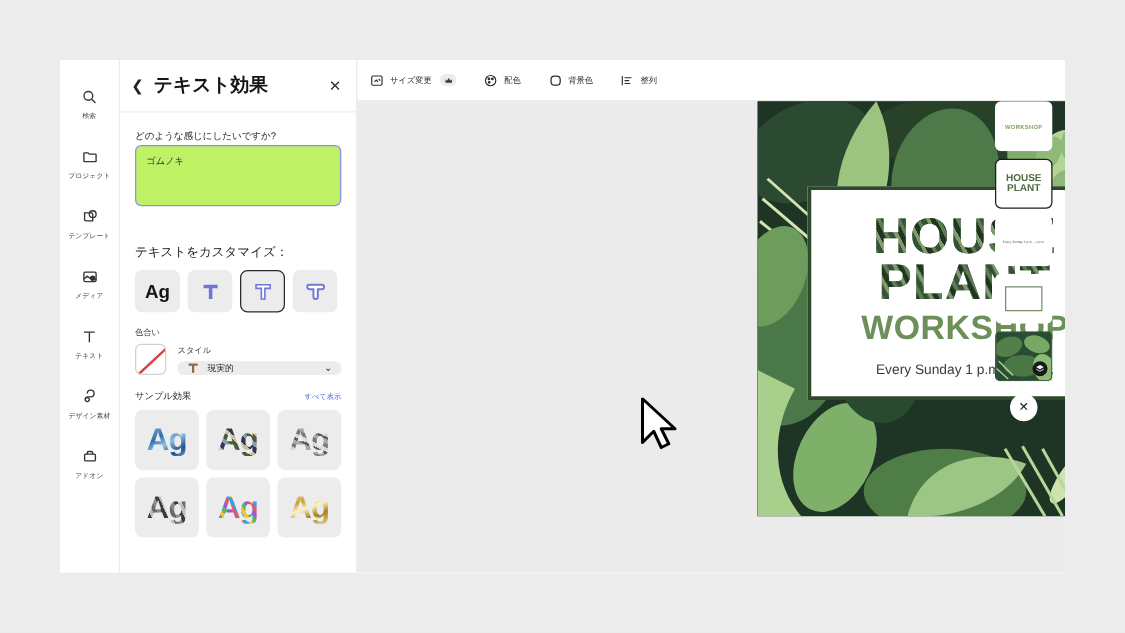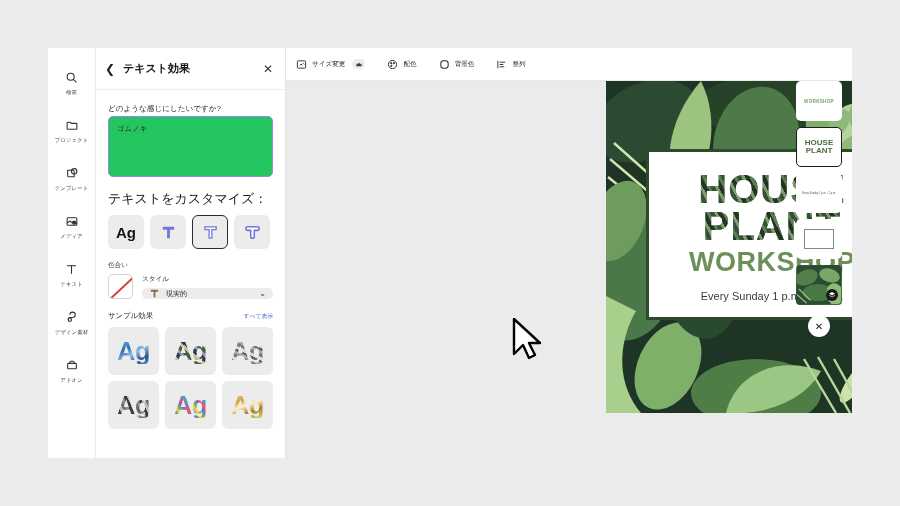--- a/index.html
+++ b/index.html
@@ -44,39 +44,39 @@
     border-right: 1px solid #e6e4e4;
     display: flex; flex-direction: column;
   }
   .panel-head {
     height: 42px; flex: 0 0 42px;
     display: flex; align-items: center;
     padding: 0 12px 0 9px;
     border-bottom: 1px solid #ededed;
   }
   .panel-head .back { font-size: 12px; color: #222; cursor: pointer; line-height:1; }
-  .panel-head .title { font-size: 11px; font-weight: bold; color: #161616; margin-left: 8px; flex: 1; }
+  .panel-head .title { font-size: 15px; font-weight: bold; color: #161616; margin-left: 8px; flex: 1; }
   .panel-head .close { font-size: 12px; color: #333; cursor: pointer; line-height:1; }
 
   .panel-body { padding: 14px 12px 0 12px; overflow: hidden; flex:1; }
 
   .q-label { font-size: 7.6px; color: #232323; margin-bottom: 2px; }
   .prompt-box {
     border: 1.4px solid #8b8fe8;
     border-radius: 5px;
-    height: 61px;
+    height: 49px;
     padding: 7px 8px;
     font-size: 7.4px;
     color: #2a2a2a;
-    background: #22c55e;
+    background: #bef264;
     cursor: text;
     font-family: Liberation Serif, serif;
   }
 
-  .sec-label { font-size: 13px; color: #232323; margin: 13px 0 7px 0; }
+  .sec-label { font-size: 10px; color: #232323; margin: 30px 0 7px 0; }
 
   .chip-row { display: flex; gap: 6px; }
   .chip {
     width: 36px; height: 34px;
     background: #ececec; border-radius: 6px;
     display: flex; align-items: center; justify-content: center;
     cursor: pointer; border: 1.6px solid transparent;
   }
   .chip.selected { border-color: #2a2a2a; background:#ececec; }
   .chip .ag { font-size: 15px; font-weight: bold; color: #141414; font-family:"Liberation Sans",sans-serif;}

